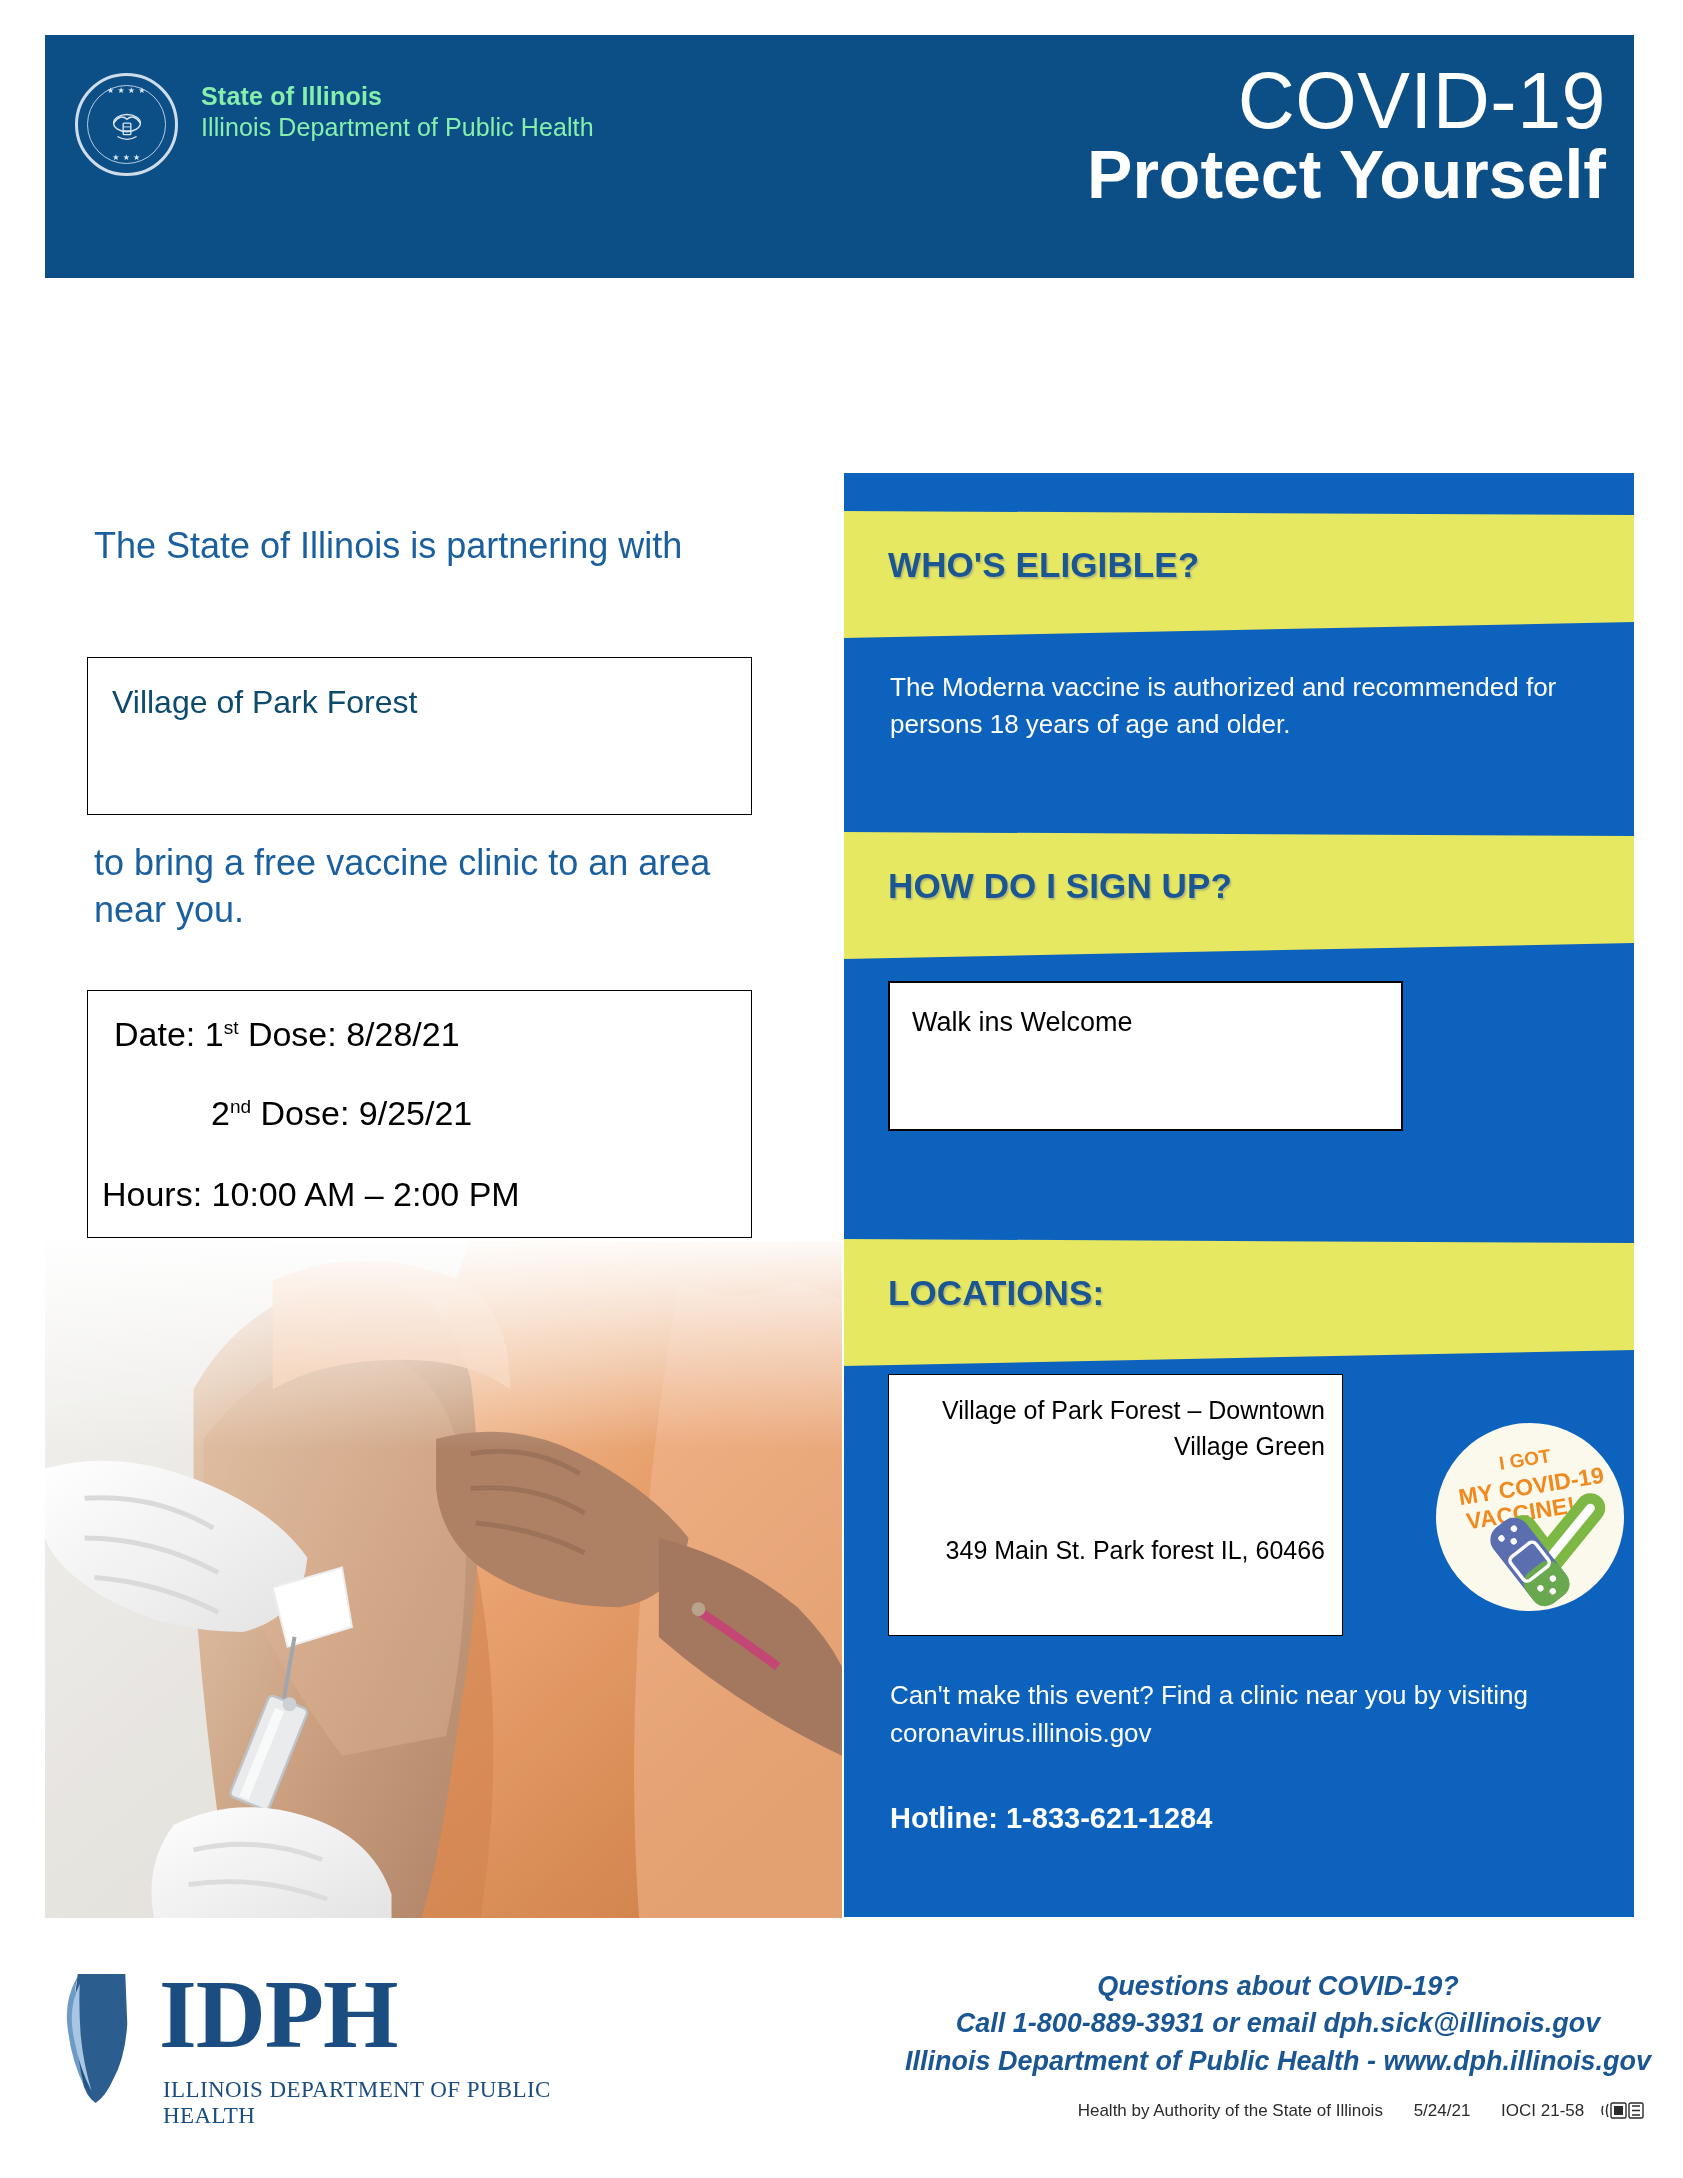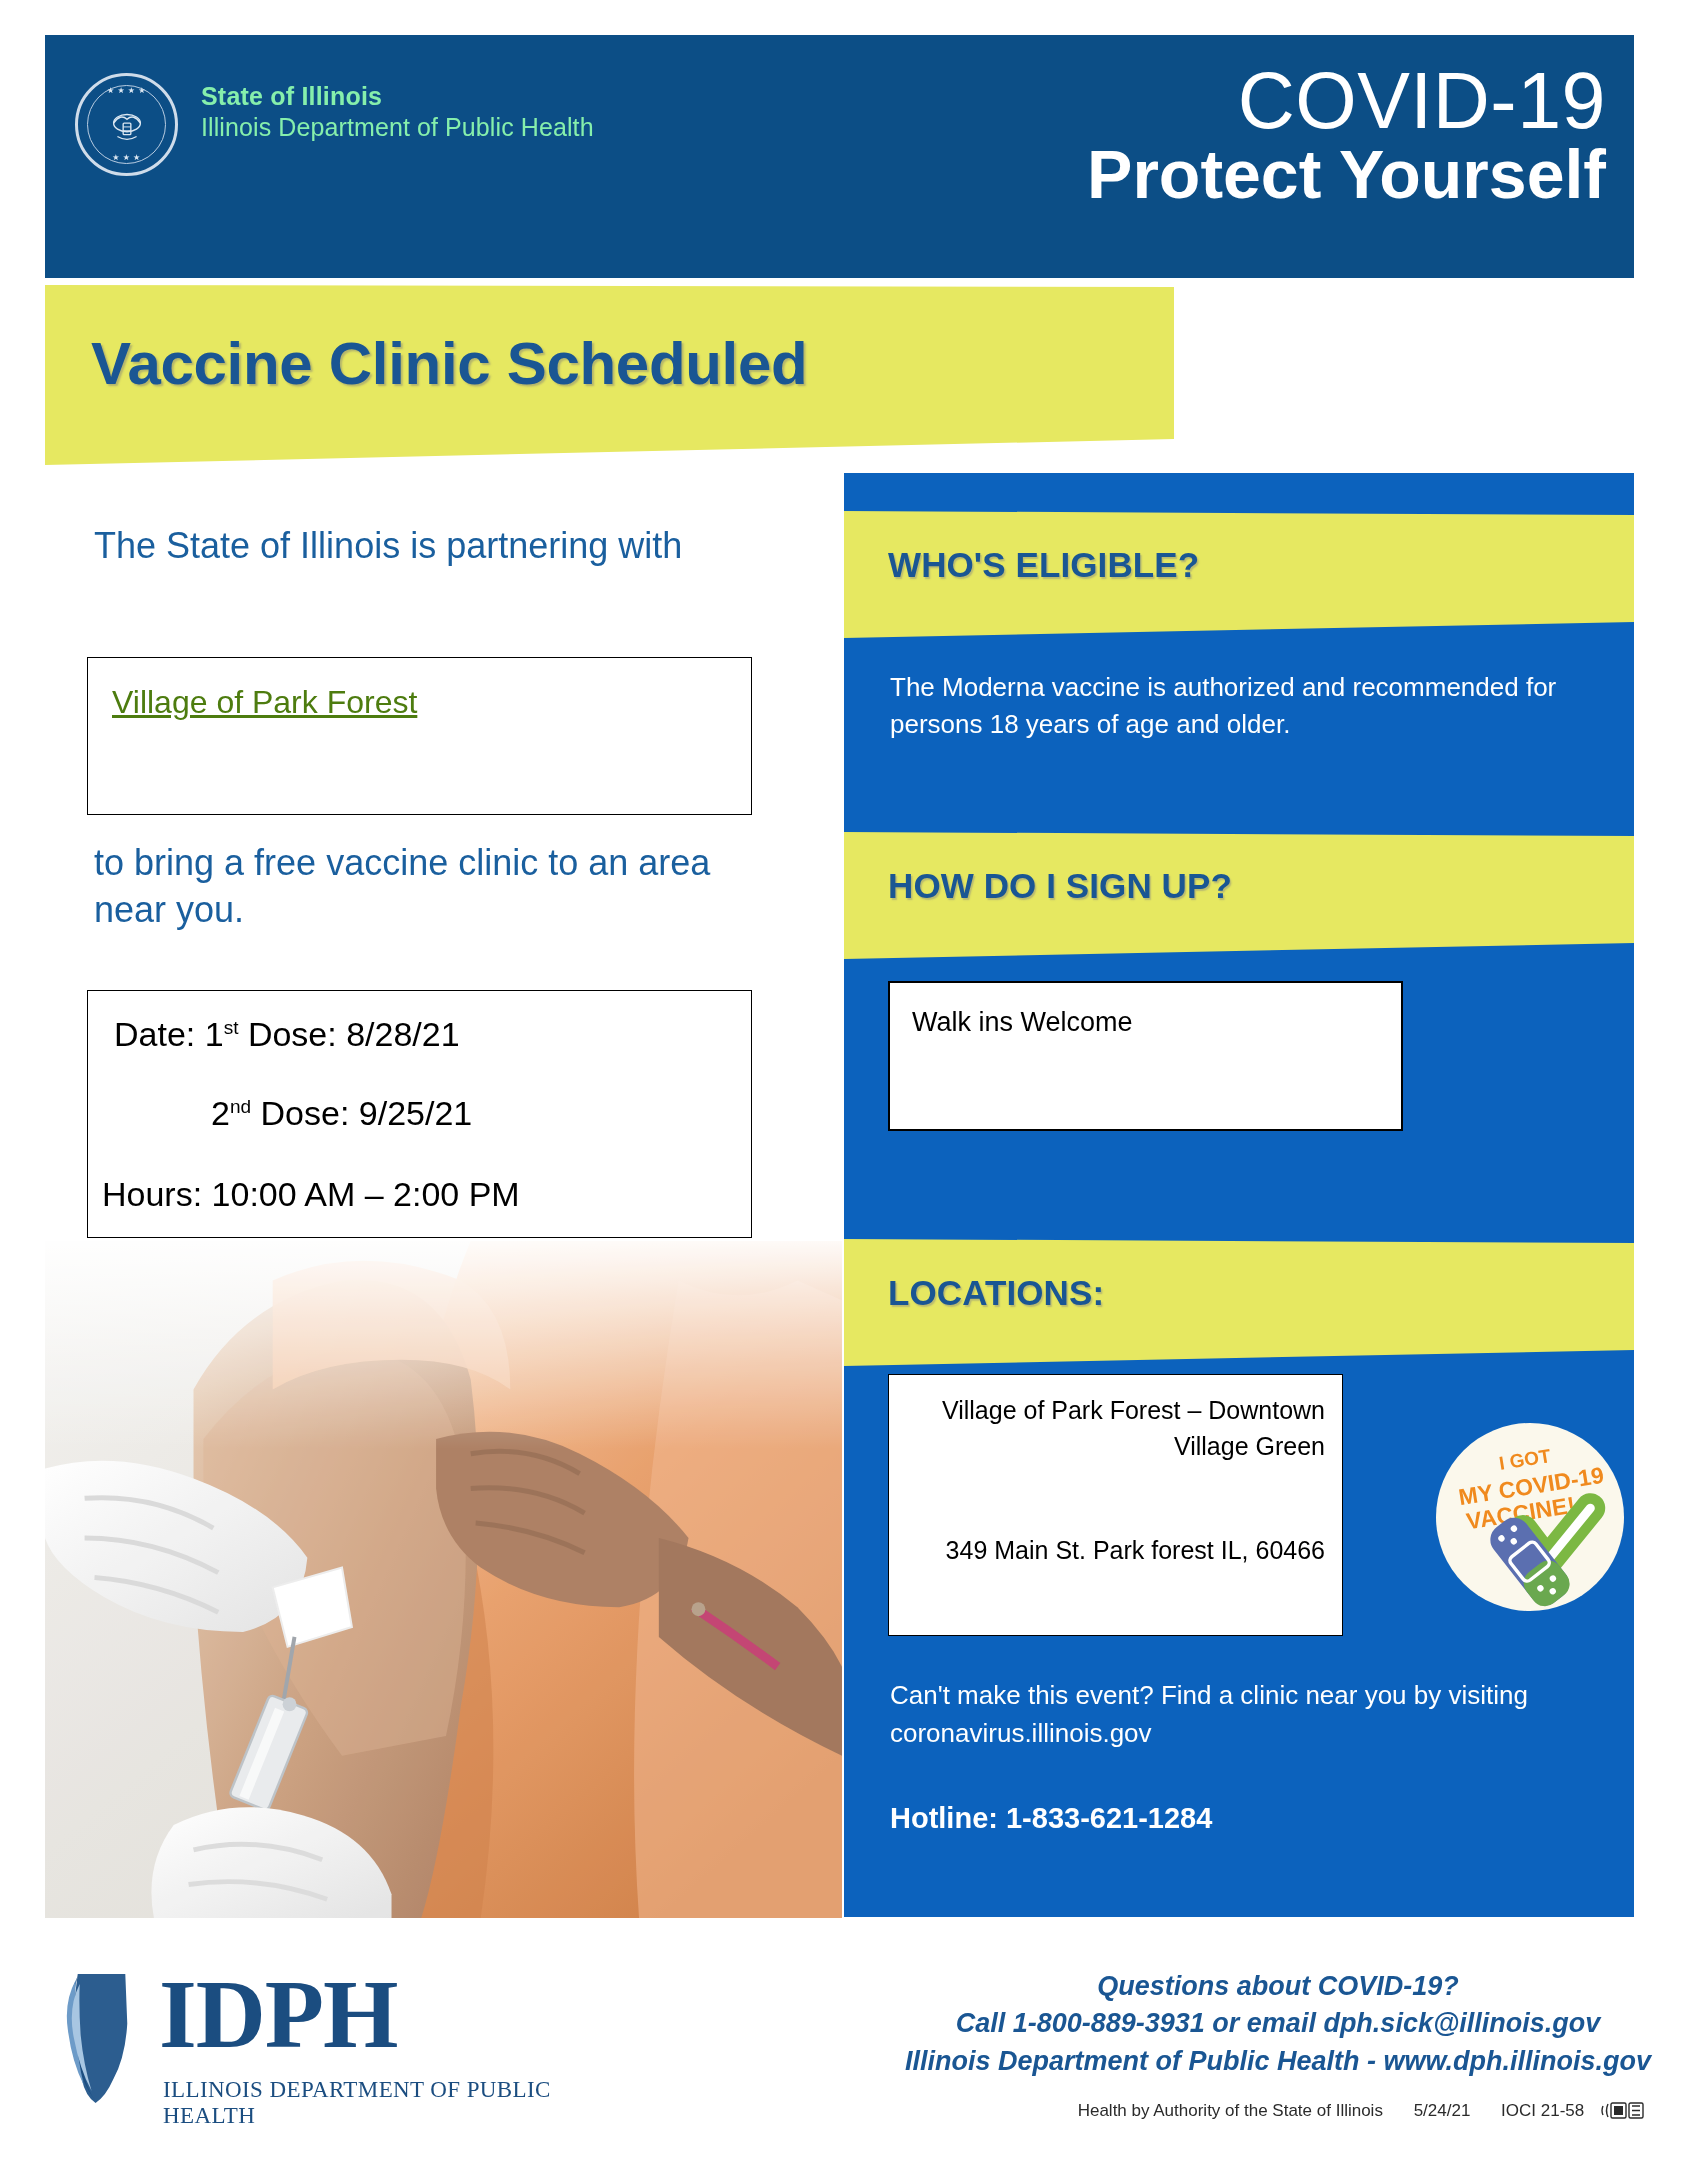--- a/index.html
+++ b/index.html
@@ -139,21 +139,21 @@
   
   .lead {
     position:absolute; left:94px; top:523px; width:634px;
     font-size:36px; color:#1a5f9e; line-height:1.28;
   }
   .partner-box {
     position:absolute; left:87px; top:657px; width:665px; height:158px;
     background:#fff; border:1.5px solid #000;
   }
   .partner-box .nm {
-    position:absolute; left:24px; top:26px; font-size:32px; color:#4d7c0f;text-decoration:underline;
+    position:absolute; left:24px; top:26px; font-size:32px; color:#0c4a6e;
   }
   .lead2 {
     position:absolute; left:94px; top:840px; width:653px;
     font-size:36px; color:#1a5f9e; line-height:1.3;
   }
   .date-box {
     position:absolute; left:87px; top:990px; width:665px; height:248px;
     background:#fff; border:1.5px solid #000;
   }
   .date-box .dl {
@@ -228,23 +228,20 @@
       <div class="l1">State of Illinois</div>
       <div class="l2">Illinois Department of Public Health</div>
     </div>
 
     <div class="header-title">
       <div class="t1">COVID-19</div>
       <div class="t2">Protect Yourself</div>
     </div>
   </div>
 
-  <div class="banner-main">
-    <div class="label">Vaccine Clinic Scheduled</div>
-  </div>
 
   <div class="lead">The State of Illinois is partnering with</div>
 
   <div class="partner-box">
     <div class="nm">Village of Park Forest</div>
   </div>
 
   <div class="lead2">to bring a free vaccine clinic to an area near you.</div>
 
   <div class="date-box">

